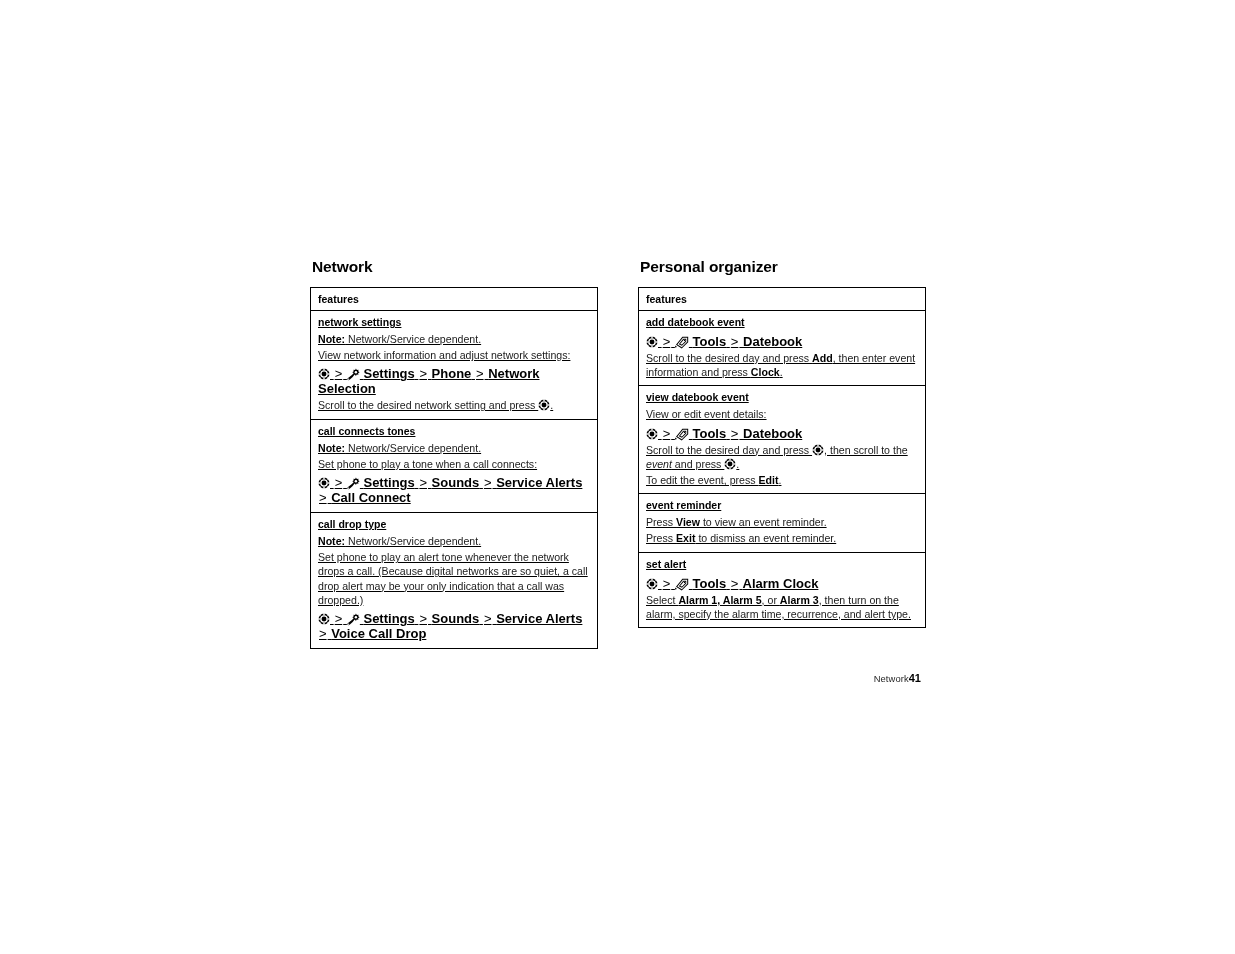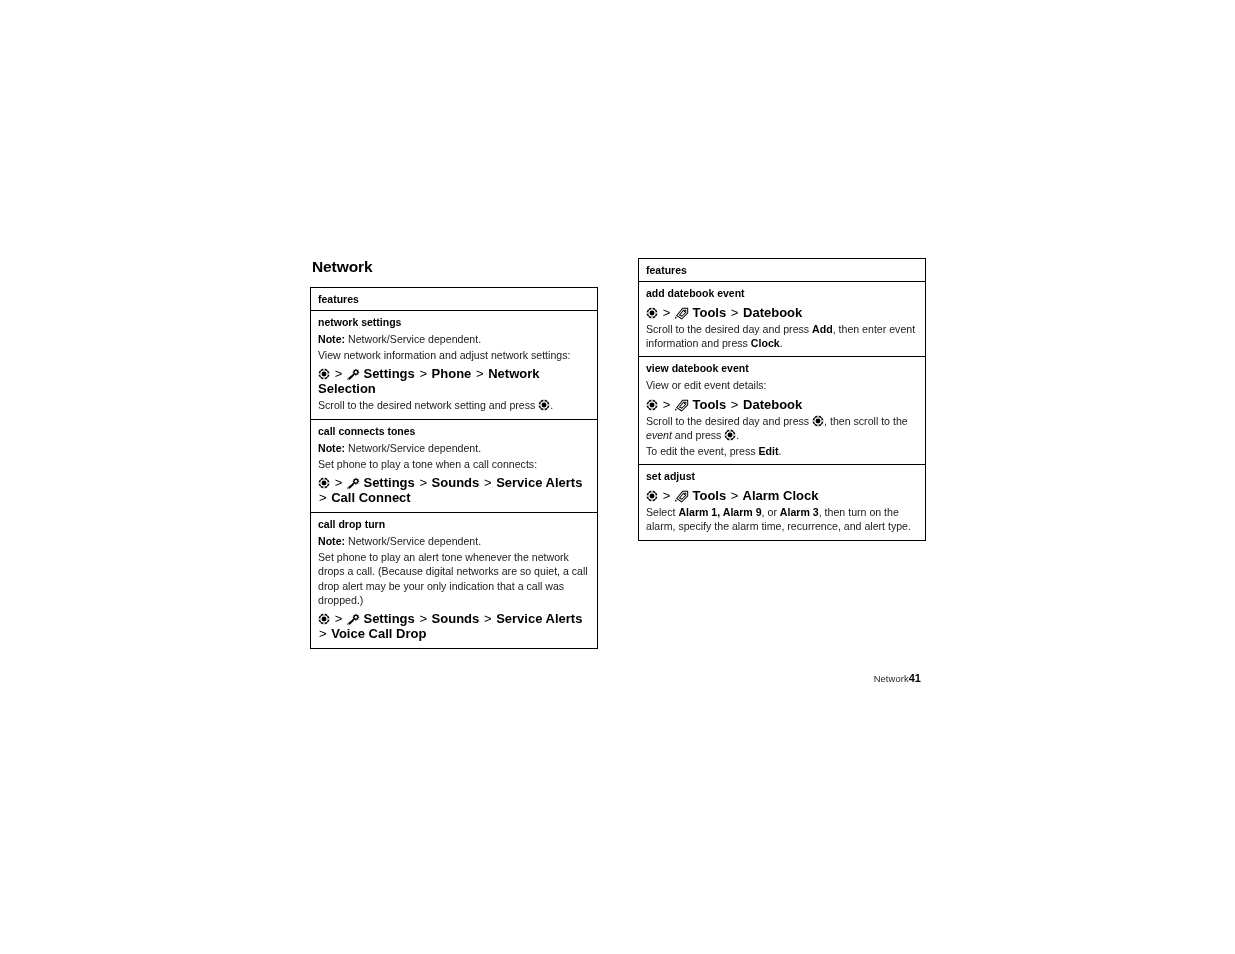--- a/index.html
+++ b/index.html
@@ -54,20 +54,21 @@
   }
   .ftable .thead-row .hdr {
     font-size: 10.5px;
     font-weight: bold;
     line-height: 14px;
   }
   .ftable .frow > td {
     border-top: 1.1px solid #000;
     padding: 4px 7px 6px 7px;
     vertical-align: top;
+    text-decoration: underline;
   }
   .ftable .frow:first-of-type > td { border-top: none; }
 
   .feat-name {
     font-size: 10.5px;
     font-weight: bold;
     line-height: 15px;
     margin: 0 0 1px 0;
   }
   .p {
@@ -194,21 +195,21 @@
                   </svg></span> <span class="sep">&gt;</span> <span class="ico ico-settings"><svg viewBox="0 0 16 16" aria-hidden="true">
                     <path d="M11.0 0.6 L12.1 2.4 L14.2 2.0 L13.8 4.1 L15.5 5.3 L13.7 6.4 L14.1 8.4 L12.0 8.0 L10.9 9.8 L9.8 8.0 L7.8 8.4 L8.2 6.3 L6.5 5.2 L8.3 4.1 L7.9 2.0 L10.0 2.4 Z" fill="#000"></path>
                     <circle cx="10.95" cy="5.2" r="1.5" fill="#fff"></circle>
                     <path d="M9.6 7.6 L7.0 11.0 L3.2 14.6 C2.4 15.4 1.2 15.3 0.7 14.6 C0.2 13.9 0.5 13.0 1.3 12.4 L5.3 9.2 L8.3 6.5 Z" fill="#000"></path>
                     <circle cx="1.9" cy="13.7" r="0.85" fill="#fff"></circle>
                   </svg></span> <span>Settings</span> <span class="sep">&gt;</span> <span>Sounds</span> <span class="sep">&gt;</span> <span>Service Alerts</span><span class="cont"><span class="sep">&gt;</span> <span>Call Connect</span></span></div>
             </td>
           </tr>
           <tr class="frow">
             <td>
-              <div class="feat-name">call drop turn</div>
+              <div class="feat-name">call drop type</div>
               <div class="p"><b>Note:</b> Network/Service dependent.</div>
               <div class="p">Set phone to play an alert tone whenever the network drops a call. (Because digital networks are so quiet, a call drop alert may be your only indication that a call was dropped.)</div>
               <div class="path"><span class="ico ico-center"><svg viewBox="0 0 16 16" aria-hidden="true">
                     <circle cx="8" cy="8" r="7.3" fill="#000"></circle>
                     <circle cx="8" cy="8" r="5.1" fill="#fff"></circle>
                     <circle cx="8" cy="8" r="3.3" fill="#000"></circle>
                     <rect x="7.1" y="0" width="1.8" height="3" fill="#fff"></rect>
                     <rect x="7.1" y="13" width="1.8" height="3" fill="#fff"></rect>
                     <rect x="0" y="7.1" width="3" height="1.8" fill="#fff"></rect>
                     <rect x="13" y="7.1" width="3" height="1.8" fill="#fff"></rect>
@@ -222,20 +223,21 @@
                     <path d="M9.6 7.6 L7.0 11.0 L3.2 14.6 C2.4 15.4 1.2 15.3 0.7 14.6 C0.2 13.9 0.5 13.0 1.3 12.4 L5.3 9.2 L8.3 6.5 Z" fill="#000"></path>
                     <circle cx="1.9" cy="13.7" r="0.85" fill="#fff"></circle>
                   </svg></span> <span>Settings</span> <span class="sep">&gt;</span> <span>Sounds</span> <span class="sep">&gt;</span> <span>Service Alerts</span><span class="cont"><span class="sep">&gt;</span> <span>Voice Call Drop</span></span></div>
             </td>
           </tr>
         </tbody>
     </table>
   </div>
 
   <div class="col col-right">
+    <h2 class="section-title">Personal organizer</h2>
     <table class="ftable">
       <tbody>
         <tr class="thead-row">
           <td>
             <div class="hdr">features</div>
           </td>
         </tr>
       <tr class="frow">
             <td>
               <div class="feat-name">add datebook event</div>
@@ -309,42 +311,49 @@
                     <rect x="1.7" y="2.4" width="1.6" height="1.6" transform="rotate(-45 2.5 3.2)" fill="#fff"></rect>
                     <rect x="12.7" y="2.4" width="1.6" height="1.6" transform="rotate(45 13.5 3.2)" fill="#fff"></rect>
                     <rect x="1.7" y="12.0" width="1.6" height="1.6" transform="rotate(45 2.5 12.8)" fill="#fff"></rect>
                     <rect x="12.7" y="12.0" width="1.6" height="1.6" transform="rotate(-45 13.5 12.8)" fill="#fff"></rect>
                   </svg></span>.</div>
               <div class="p">To edit the event, press <b>Edit</b>.</div>
             </td>
           </tr>
           <tr class="frow">
             <td>
-              <div class="feat-name">set adjust</div>
+              <div class="feat-name">event reminder</div>
+              <div class="p">Press <b>View</b> to view an event reminder.</div>
+              <div class="p">Press <b>Exit</b> to dismiss an event reminder.</div>
+            </td>
+          </tr>
+          <tr class="frow">
+            <td>
+              <div class="feat-name">set alert</div>
               <div class="path"><span class="ico ico-center"><svg viewBox="0 0 16 16" aria-hidden="true">
                     <circle cx="8" cy="8" r="7.3" fill="#000"></circle>
                     <circle cx="8" cy="8" r="5.1" fill="#fff"></circle>
                     <circle cx="8" cy="8" r="3.3" fill="#000"></circle>
                     <rect x="7.1" y="0" width="1.8" height="3" fill="#fff"></rect>
                     <rect x="7.1" y="13" width="1.8" height="3" fill="#fff"></rect>
                     <rect x="0" y="7.1" width="3" height="1.8" fill="#fff"></rect>
                     <rect x="13" y="7.1" width="3" height="1.8" fill="#fff"></rect>
                     <rect x="1.7" y="2.4" width="1.6" height="1.6" transform="rotate(-45 2.5 3.2)" fill="#fff"></rect>
                     <rect x="12.7" y="2.4" width="1.6" height="1.6" transform="rotate(45 13.5 3.2)" fill="#fff"></rect>
                     <rect x="1.7" y="12.0" width="1.6" height="1.6" transform="rotate(45 2.5 12.8)" fill="#fff"></rect>
                     <rect x="12.7" y="12.0" width="1.6" height="1.6" transform="rotate(-45 13.5 12.8)" fill="#fff"></rect>
                   </svg></span> <span class="sep">&gt;</span> <span class="ico ico-tools"><svg viewBox="0 0 17 16" aria-hidden="true">
                     <path d="M1.2 10.6 L9.0 1.0 L16.0 1.0 L16.0 7.6 L8.2 15.2 Z" fill="#000"></path>
                     <path d="M2.9 10.4 L9.6 2.2 L14.8 2.2 L14.8 7.0 L8.3 13.6 Z" fill="#fff"></path>
                     <path d="M4.6 10.1 L10.1 3.4 L13.7 3.4 L13.7 6.6 L8.4 11.9 Z" fill="#000"></path>
                     <path d="M6.2 9.8 L10.6 4.5 L12.7 4.5 L12.7 6.2 L8.5 10.3 Z" fill="#fff"></path>
                     <circle cx="11.6" cy="5.4" r="0.8" fill="#000"></circle>
                     <path d="M0.4 11.4 L2.2 13.2 L1.0 14.4 L0.0 13.4 Z" fill="#000"></path>
                   </svg></span> <span>Tools</span> <span class="sep">&gt;</span> <span>Alarm Clock</span></div>
-              <div class="p">Select <b>Alarm 1, Alarm 9</b>, or <b>Alarm 3</b>, then turn on the alarm, specify the alarm time, recurrence, and alert type.</div>
+              <div class="p">Select <b>Alarm 1, Alarm 5</b>, or <b>Alarm 3</b>, then turn on the alarm, specify the alarm time, recurrence, and alert type.</div>
             </td>
           </tr>
         </tbody>
     </table>
   </div>
 
   <div class="footer">
     <span class="flabel">Network</span><span class="fnum">41</span>
   </div>
 

